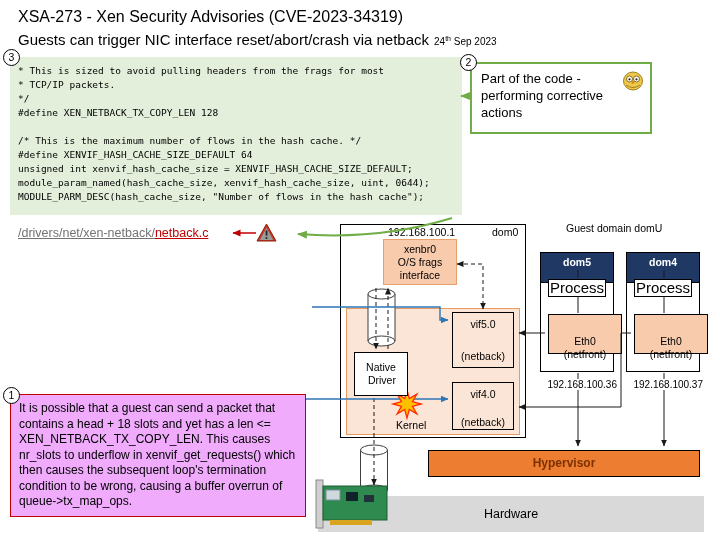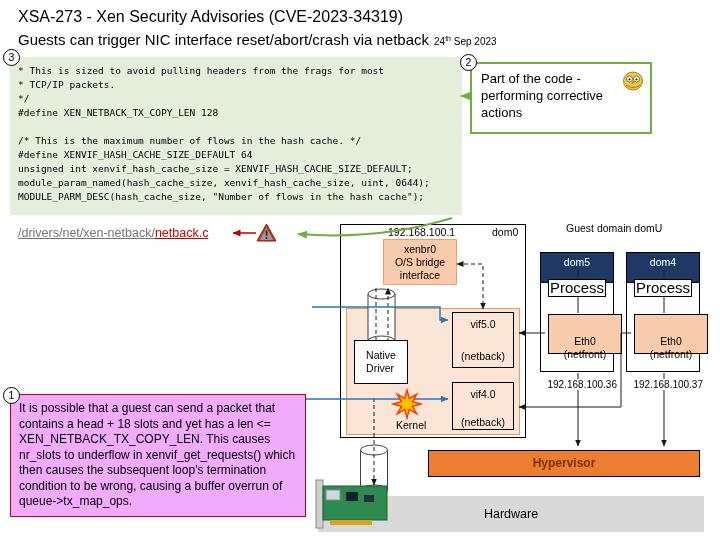--- a/index.html
+++ b/index.html
@@ -33,33 +33,33 @@
              padding: 6px 8px; font-size: 12px; line-height: 15.5px; }
 
   .dom0box    { left: 340px; top: 224px; width: 186px; height: 214px; border: 1px solid #000; background: #fff; }
   .dom0-ip    { left: 388px; top: 226px; font-size: 10.5px; }
   .dom0-label { left: 492px; top: 226px; font-size: 10.5px; }
   .xenbr      { left: 383px; top: 239px; width: 74px; height: 46px; background: #f8cbad;
                 border: 1px solid #e8a16c; font-size: 10.5px; line-height: 13px; text-align: center;
                 white-space: pre-line; padding-top: 3px; }
   .kernelbox  { left: 346px; top: 308px; width: 174px; height: 127px; background: #fbe5d6; border: 1px solid #e89a5f; }
   .kernel-label { left: 396px; top: 419px; font-size: 10.5px; z-index: 3; }
-  .nativedrv  { left: 354px; top: 340px; width: 54px; height: 44px; background: #fff; border: 1px solid #000;
-                display: flex; align-items: center; justify-content: center; text-align: left;
+  .nativedrv  { left: 354px; top: 352px; width: 54px; height: 44px; background: #fff; border: 1px solid #000;
+                display: flex; align-items: center; justify-content: center; text-align: right;
                 font-size: 10.5px; line-height: 13px; white-space: pre-line; z-index: 3; }
   .vif  { width: 62px; background: #fbe5d6; border: 1px solid #000; text-align: center; font-size: 10.5px;
           display: flex; flex-direction: column; justify-content: space-between; padding: 5px 0; z-index: 3; gap: 16px; }
   .vif5 { left: 452px; top: 312px; height: 56px; }
   .vif4 { left: 452px; top: 382px; height: 48px; }
 
   .guestlabel { left: 566px; top: 222px; font-size: 10.5px; }
   .domguest { width: 74px; height: 120px; border: 1px solid #000; background: #fff; }
   .dom5 { left: 540px; top: 252px; }
   .dom4 { left: 626px; top: 252px; }
-  .domhead { height: 30px; background: #1f3864; color: #fff; font-weight: normal; font-size: 10.5px;
+  .domhead { height: 30px; background: #1f3864; color: #fff; font-weight: bold; font-size: 10.5px;
              text-align: center; line-height: 18px; border-bottom: 1px solid #000; }
   .procbox { position: absolute; left: 7px; top: 26px; width: 58px; height: 18px; border: 1px solid #000;
              background: #fff; text-align: center; font-size: 15px; line-height: 16px; }
   .ethbox  { position: absolute; left: 7px; top: 61px; width: 74px; height: 40px; border: 1px solid #000;
              background: #f8cbad; text-align: center; font-size: 10.5px; line-height: 13px;
              white-space: pre-line; padding-top: 20px; }
   .iplabel { top: 379px; width: 80px; text-align: right; font-size: 10px; background: #fff; z-index: 3; }
   .ip36 { left: 537px; } .ip37 { left: 623px; }
 
   .hypervisor { left: 428px; top: 450px; width: 272px; height: 27px; background: #ed7d31; border: 1px solid #000;
@@ -117,21 +117,21 @@
   </svg>
 
 
   <div class="abs vulnbox">It is possible that a guest can send a packet that contains a head + 18 slots and yet has a len &lt;= XEN_NETBACK_TX_COPY_LEN. This causes nr_slots to underflow in xenvif_get_requests() which then causes the subsequent loop's termination condition to be wrong, causing a buffer overrun of queue-&gt;tx_map_ops.</div>
   <div class="abs numcircle" style="left:3px;top:387px">1</div>
 
   <div class="abs dom0box"></div>
   <div class="abs dom0-ip">192.168.100.1</div>
   <div class="abs dom0-label">dom0</div>
   <div class="abs xenbr">xenbr0
-O/S bridge
+O/S frags
 interface</div>
   <div class="abs kernelbox"></div>
   <div class="abs kernel-label">Kernel</div>
   <div class="abs nativedrv">Native
 Driver</div>
   <div class="abs vif vif5">
     <span>vif5.0</span>
     <span>(netback)</span>
   </div>
   <div class="abs vif vif4">

